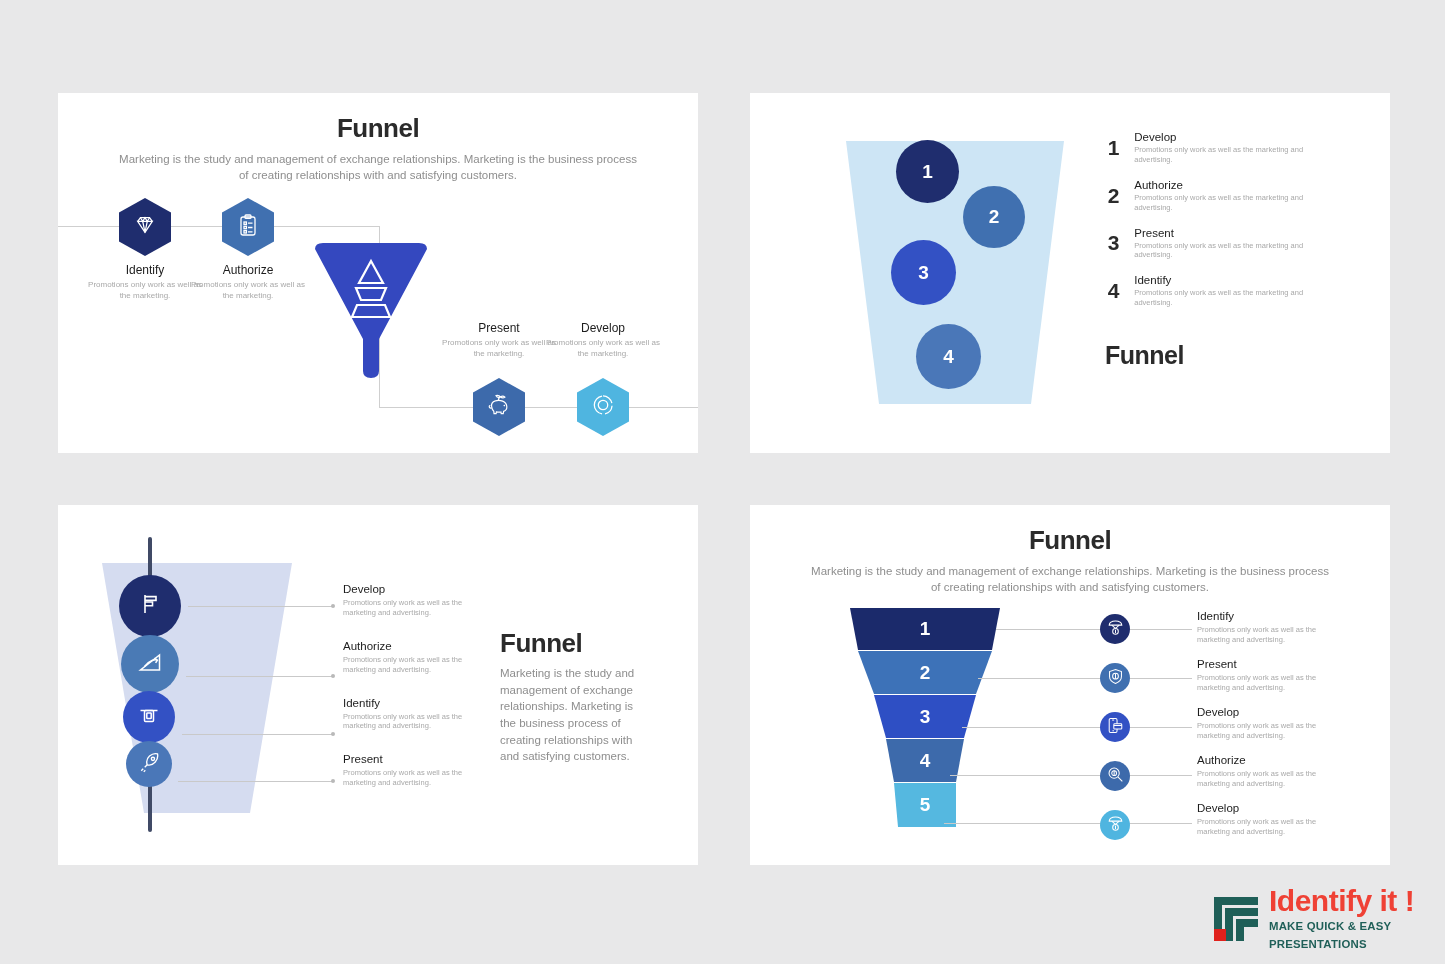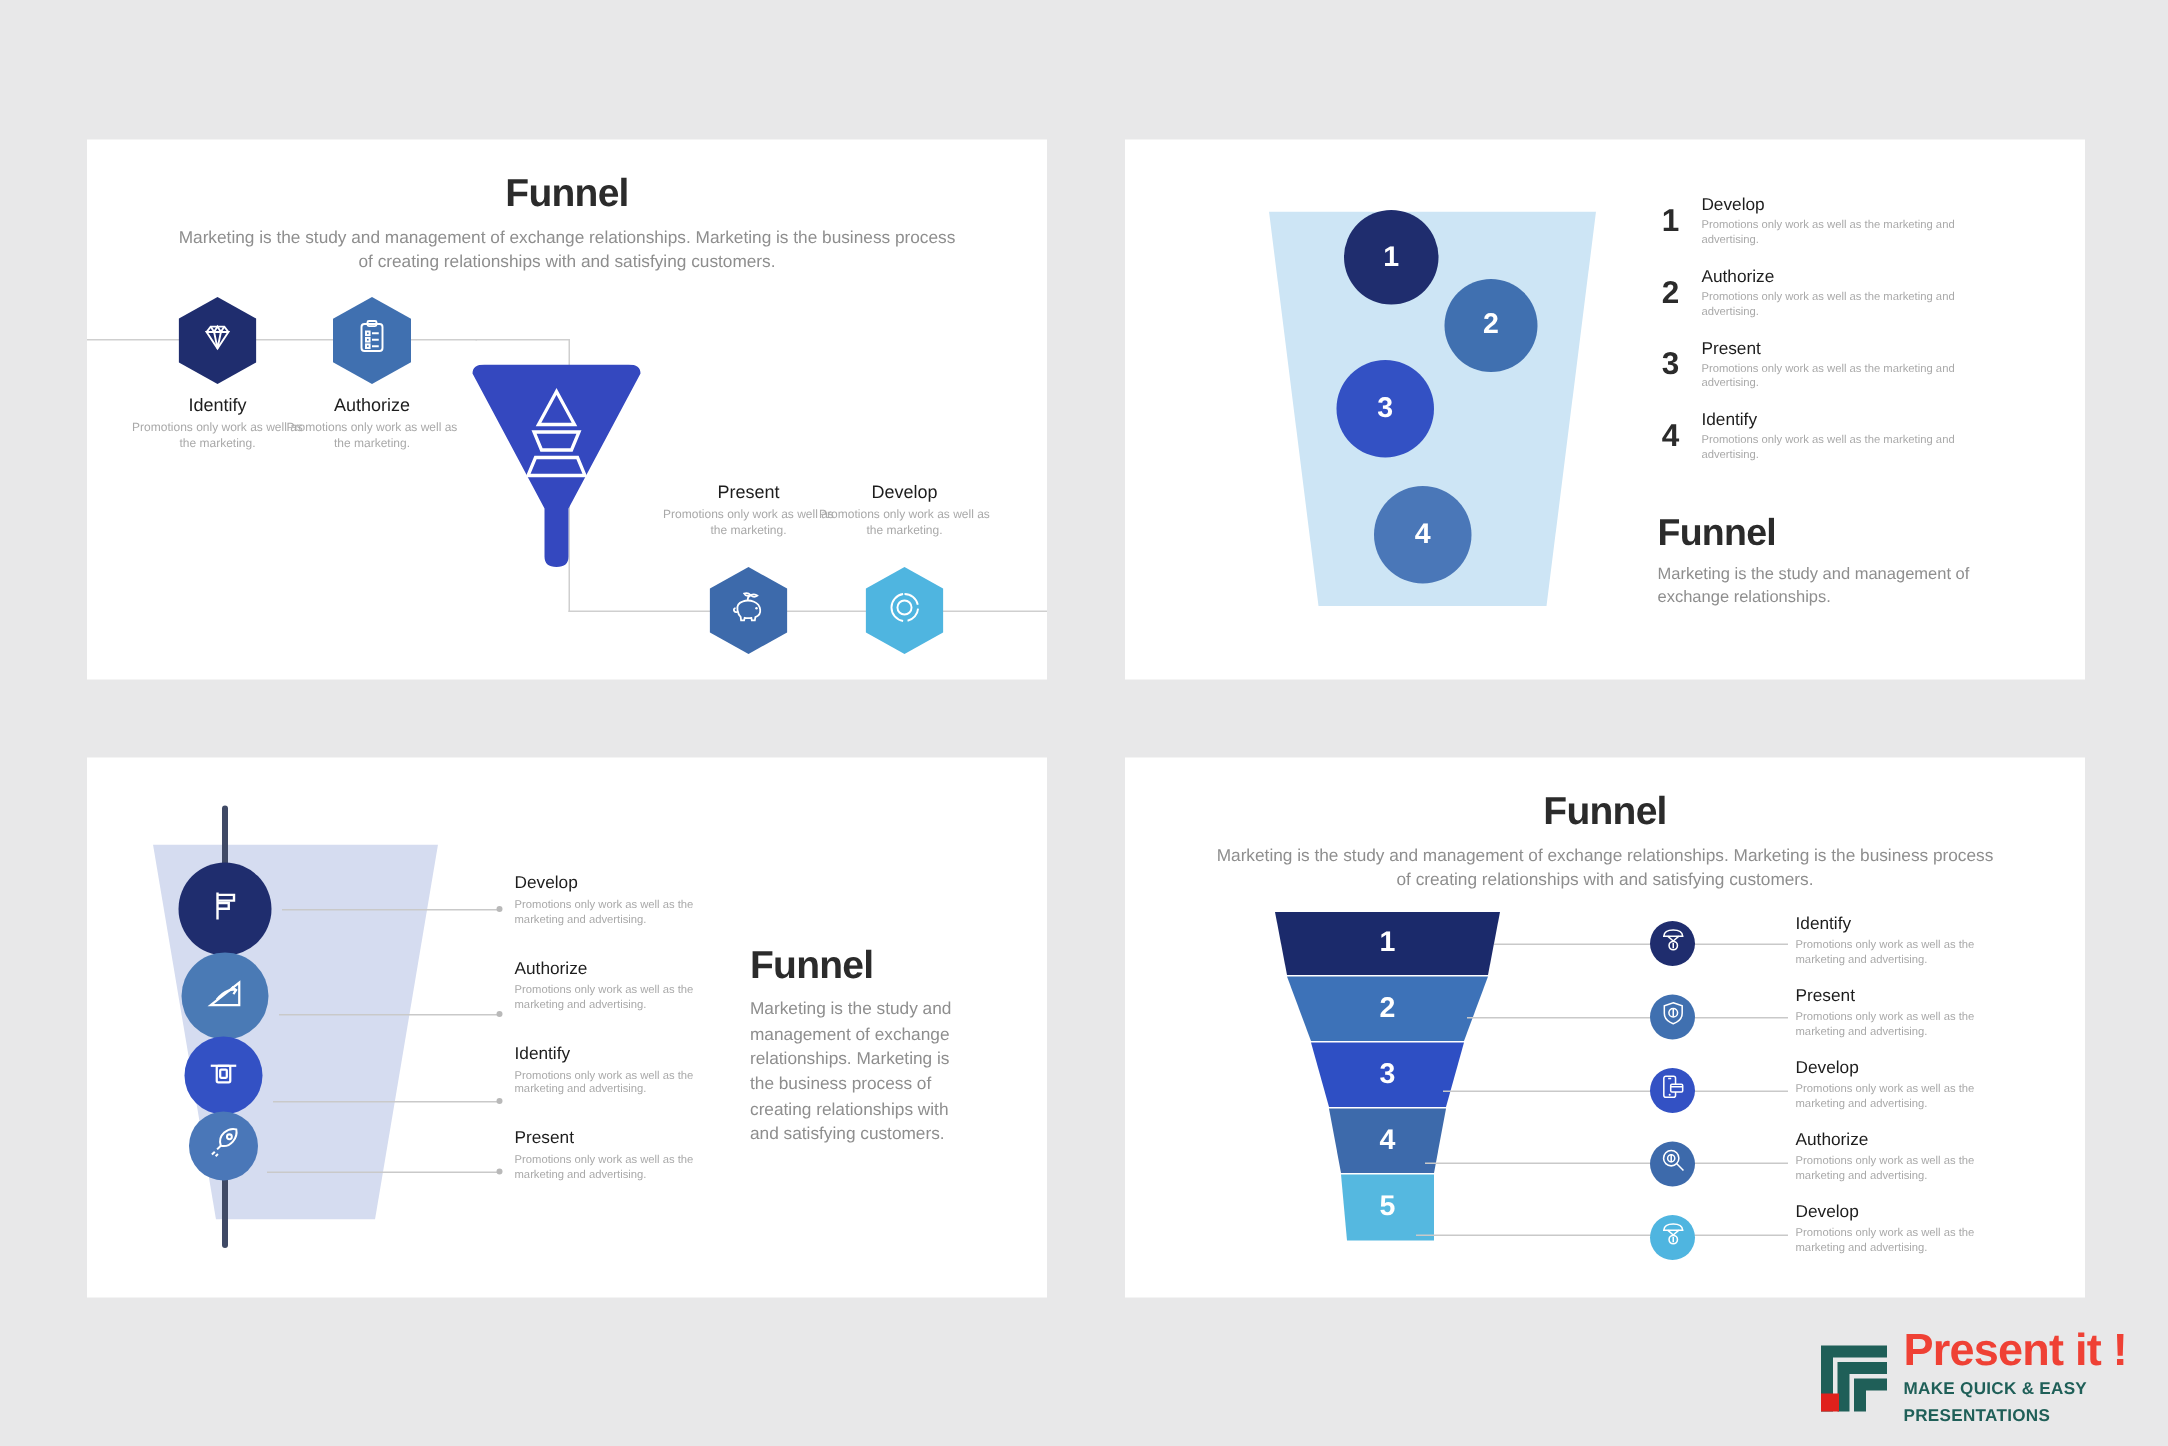--- a/index.html
+++ b/index.html
@@ -240,21 +240,20 @@
       <div class="numrow">
         <div class="num">4</div>
         <div>
           <div class="item-title">Identify</div>
           <div class="item-desc">Promotions only work as well as the marketing and advertising.</div>
         </div>
       </div>
     </div>
 
     <div class="blk-title">Funnel</div>
-    <div class="blk-sub">Marketing is the study and management of exchange relationships.</div>
   </div>
 
   <div class="slide" id="slide-3">
     <div style="position:absolute;left:44px;top:58px;">
       <svg width="190" height="250" viewBox="0 0 190 250">
         <path d="M0 0 L190 0 L148 250 L42 250 Z" fill="#d5dcf0"></path>
       </svg>
     </div>
     <div class="spine" style="left:90px; top:32px; height:295px;"></div>
 
@@ -444,18 +443,18 @@
   <div id="logo">
     <span class="mark">
       <svg width="48" height="48" viewBox="0 0 48 48">
         <path d="M2 2 H46 V10 H10 V46 H2 Z" fill="#1f5f58"></path>
         <path d="M13 13 H46 V21 H21 V46 H13 Z" fill="#1f5f58"></path>
         <path d="M24 24 H46 V32 H32 V46 H24 Z" fill="#1f5f58"></path>
         <rect x="2" y="34" width="12" height="12" fill="#e0211c"></rect>
       </svg>
     </span>
     <span class="words">
-      <span class="top">Present it !</span><br>
+      <span class="top">Identify it !</span><br>
       <span class="bot">MAKE QUICK &amp; EASY PRESENTATIONS</span>
     </span>
   </div>
 
 </div>
 
 </body></html>

